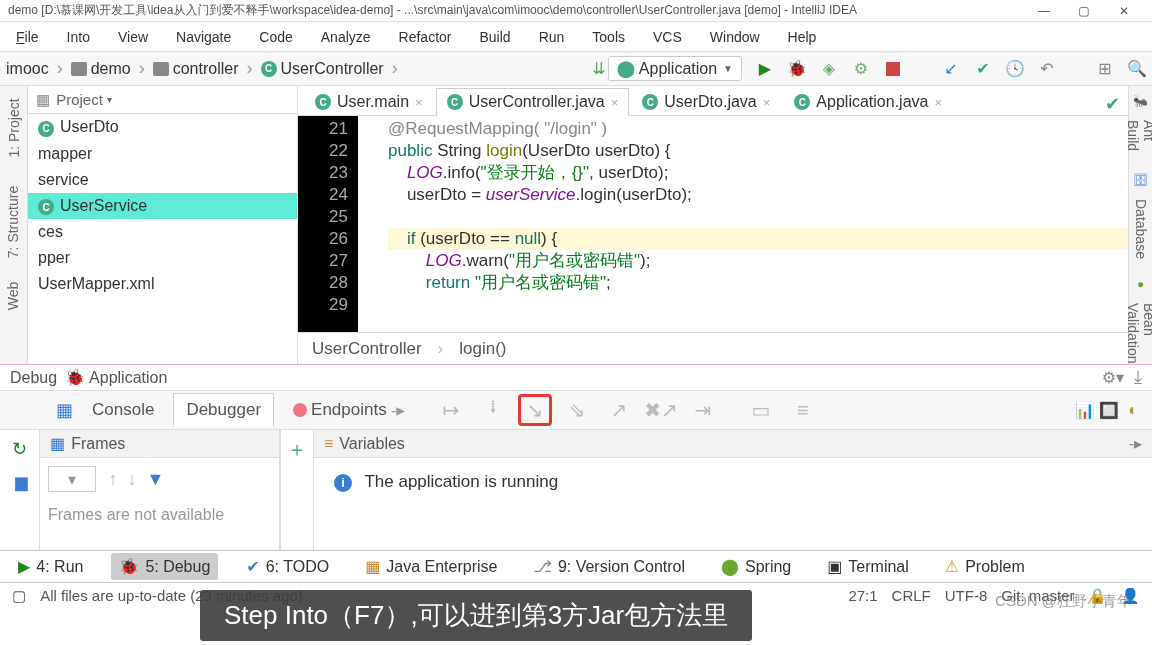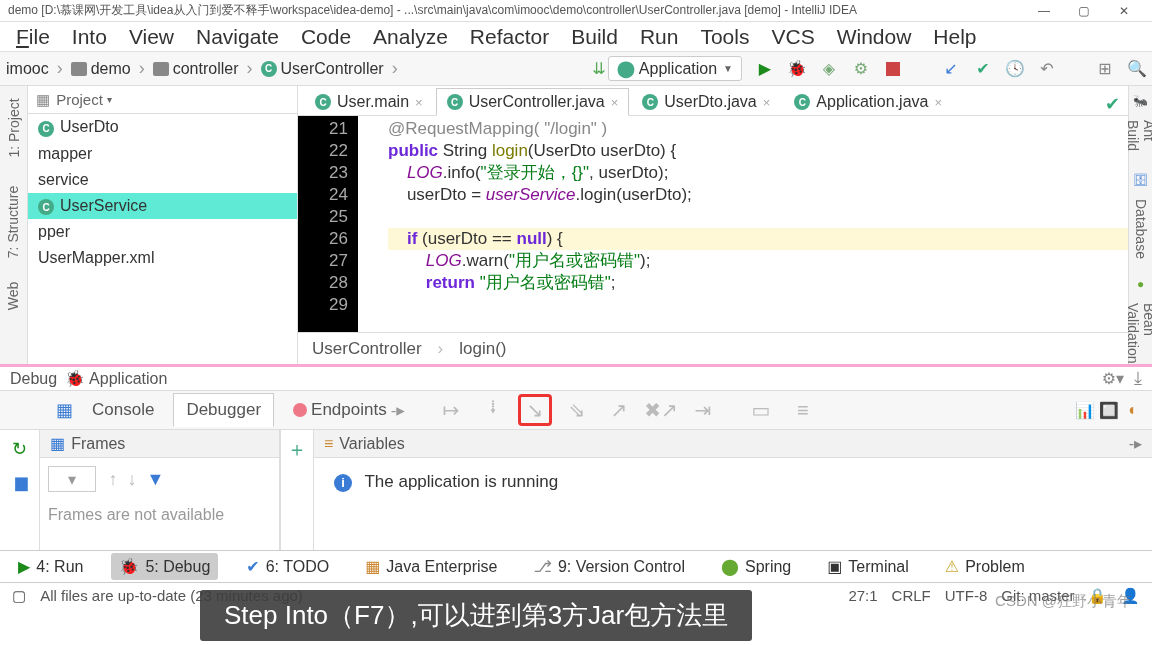--- a/index.html
+++ b/index.html
@@ -1,20 +1,20 @@
 <!DOCTYPE html>
 <html><head>
 <meta charset="utf-8">
 <style>
   * { box-sizing: border-box; margin: 0; padding: 0; font-family: "Segoe UI", Arial, sans-serif; }
   body { width: 1152px; height: 645px; background: #fff; overflow: hidden; position: relative; font-size: 13px; color: #333; }
   .titlebar { height: 22px; display: flex; align-items: center; padding: 0 8px; font-size: 12px; color: #555; border-bottom: 1px solid #ddd; }
   .titlebar .spacer { flex: 1; }
   .winbtn { width: 40px; text-align: center; color: #555; }
-  .menubar { height: 30px; display: flex; align-items: center; padding: 0 6px; gap: 2px; font-size: 21px; border-bottom: 1px solid #e0e0e0; }
+  .menubar { height: 30px; display: flex; align-items: center; padding: 0 6px; gap: 8px; font-size: 14px; border-bottom: 1px solid #e0e0e0; }
   .menubar span { padding: 2px 10px; cursor: default; }
   .menubar span u { text-decoration: underline; }
   .toolbar { height: 34px; display: flex; align-items: center; padding: 0 6px; border-bottom: 1px solid #ddd; background: #f7f7f7; }
   .crumb { display: flex; align-items: center; gap: 4px; font-size: 16px; color: #333; }
   .crumb .sep { color: #999; padding: 0 4px; font-size:18px;}
   .folder-icon { width: 16px; height: 14px; background: #888; border-radius: 2px; display:inline-block; }
   .class-icon { width: 16px; height: 16px; background: #4a8; border-radius: 50%; display:inline-flex; align-items:center; justify-content:center; color:#fff; font-size:10px; font-weight:bold; }
   .toolbar .spacer { flex: 1; }
   .run-config { display: flex; align-items: center; border: 1px solid #ccc; background:#fff; padding: 2px 8px; border-radius: 3px; font-size:16px; }
   .run-config .green { color:#4a8; font-weight:bold; margin-right:4px; }
@@ -33,30 +33,30 @@
   .tree div { padding:4px 10px; }
   .tree .sel { background:#5eead4; }
   .editor-area { flex:1; display:flex; flex-direction:column; }
   .tabs { height:30px; display:flex; align-items:flex-end; border-bottom:1px solid #ddd; padding-left:6px; gap:2px; }
   .tab { padding:4px 10px; font-size:16px; color:#333; display:flex; align-items:center; gap:6px; border:1px solid transparent; border-bottom:none; }
   .tab.active { background:#fff; border:1px solid #ccc; border-bottom:1px solid #fff; margin-bottom:-1px; }
   .tab .x { color:#aaa; font-size:13px; }
   .code-area { flex:1; display:flex; font-family: "JetBrains Mono", Consolas, monospace; font-size:17px; overflow:hidden; }
   .line-nums { width:60px; text-align:right; color:#aaa; padding:2px 10px 0 0; line-height:22px; background:#000000; }
   .code { flex:1; padding:2px 0 0 30px; line-height:22px; white-space:pre; position:relative; }
-  .kw { color:#6d28d9; font-weight:bold; }
+  .kw { color:#0f766e; font-weight:normal; }
   .fld { color:#871094; font-style:italic; }
   .mth { color:#7a7a00; }
   .str { color:#067d17; }
   .code .hl { background:#fff8d6; display:block; }
   .crumb-bar { height:32px; border-top:1px solid #ddd; display:flex; align-items:center; padding:0 14px; font-size:17px; color:#555; gap:16px; }
   .crumb-bar .sep2 { color:#bbb; }
   .right-gutter { width:24px; background:#f4f4f4; border-left:1px solid #ddd; display:flex; flex-direction:column; align-items:center; padding-top:8px; gap:12px; font-size:12px; }
   .rg-lbl { writing-mode: vertical-rl; font-size:14px; color:#666; }
-  .debug-hdr { height:26px; display:flex; align-items:center; padding:0 10px; font-size:16px; border-top:3px solid #f9a8d4; color:#555; }
+  .debug-hdr { height:26px; display:flex; align-items:center; padding:0 10px; font-size:16px; border-top:1px solid #f9a8d4; color:#555; }
   .debug-hdr .bug-i { color:#4a8; margin-right:4px; }
   .debug-hdr .spacer { flex:1; }
   .debug-toolbar { height:40px; display:flex; align-items:center; padding:0 10px; border-bottom:1px solid #ddd; border-top:1px solid #ddd; gap:6px; background:#f7f7f7; }
   .dbg-tab { padding:6px 12px; font-size:17px; color:#555; border:1px solid transparent; }
   .dbg-tab.active { background:#fff; border:1px solid #ccc; border-bottom-color:#fff; }
   .ep-tab { display:flex; align-items:center; gap:4px; }
   .ep-ball { width:14px; height:14px; background:#e78; border-radius:50%; }
   .step-icons { display:flex; gap:8px; margin-left:10px; }
   .step-icon { width:34px; height:32px; display:flex; align-items:center; justify-content:center; color:#bbb; font-size:20px; }
   .step-icon.highlighted { border:3px solid #e33; border-radius:4px; }
@@ -164,20 +164,21 @@
     <div class="panel-hdr">
       <span style="color:#888;margin-right:6px;">▦</span>
       <span>Project</span>
       <span class="tri-down" style="margin-left:4px;">▾</span>
     </div>
     <div class="tree">
       <div><span class="class-icon" style="margin-right:6px;">C</span><span>UserDto</span></div>
       <div>mapper</div>
       <div>service</div>
       <div class="sel"><span class="class-icon" style="margin-right:6px;">C</span><span>UserService</span></div>
+      <div>ces</div>
       <div>pper</div>
       <div>UserMapper.xml</div>
     </div>
   </div>
 
   <div class="editor-area">
     <div class="tabs">
       <div class="tab">
           <span class="class-icon">C</span>
           <span>User.main</span>

